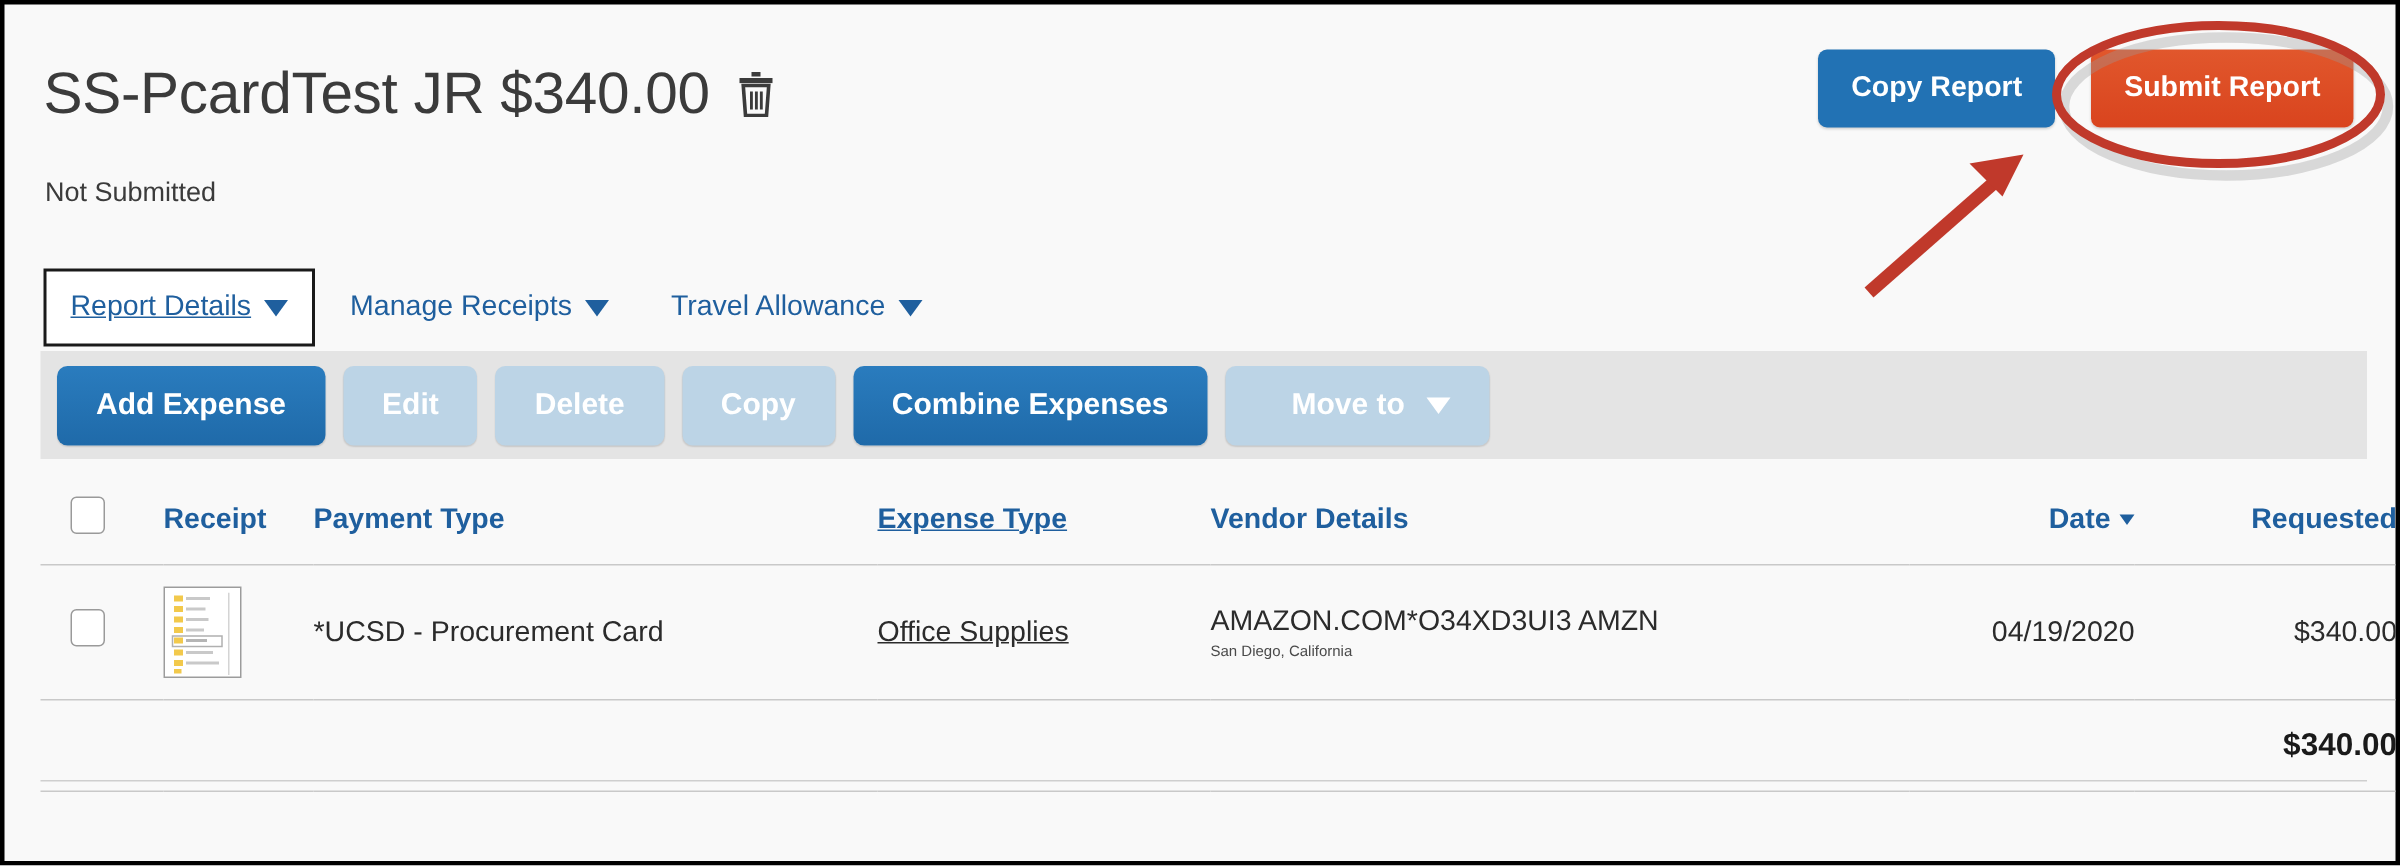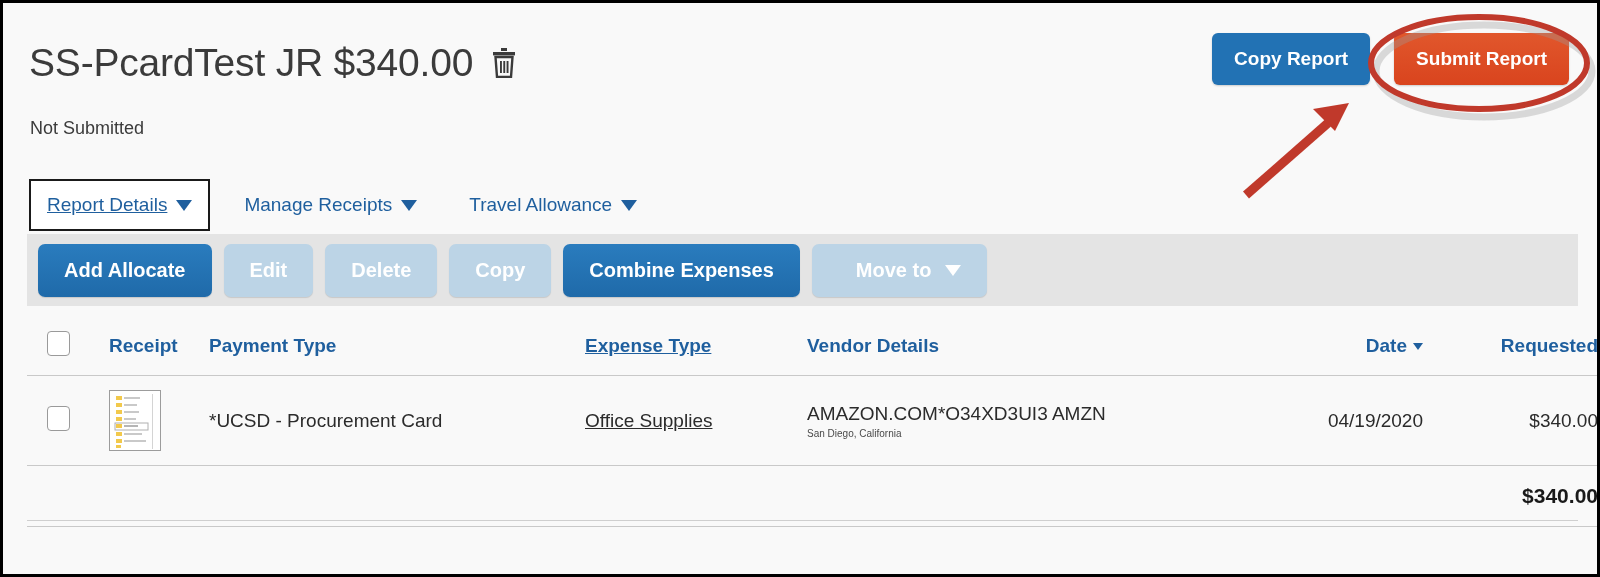--- a/index.html
+++ b/index.html
@@ -91,21 +91,21 @@
     background: linear-gradient(180deg,#e1572c 0%, #d9441e 100%);
   }
 
   
   .tabs {
     position: absolute;
     left: 26px;
     top: 176px;
     display: flex;
     align-items: center;
-    gap: 16px;
+    gap: 5px;
   }
   .tab {
     font-size: 19px;
     color: #1f5f9e;
     display: flex;
     align-items: center;
     gap: 9px;
     padding: 13px 16px;
     cursor: pointer;
     white-space: nowrap;
@@ -327,21 +327,21 @@
       <span class="tab-label">Manage Receipts</span>
       <span class="caret"></span>
     </div>
     <div class="tab">
       <span class="tab-label">Travel Allowance</span>
       <span class="caret"></span>
     </div>
   </div>
 
   <div class="toolbar">
-    <button class="tbtn enabled">Add Allocate</button>
+    <button class="tbtn enabled">Add Expense</button>
     <button class="tbtn disabled">Edit</button>
     <button class="tbtn disabled">Delete</button>
     <button class="tbtn disabled">Copy</button>
     <button class="tbtn enabled">Combine Expenses</button>
     <button class="tbtn disabled with-caret">
       <span>Move to</span>
       <span class="caret-white"></span>
     </button>
   </div>
 

